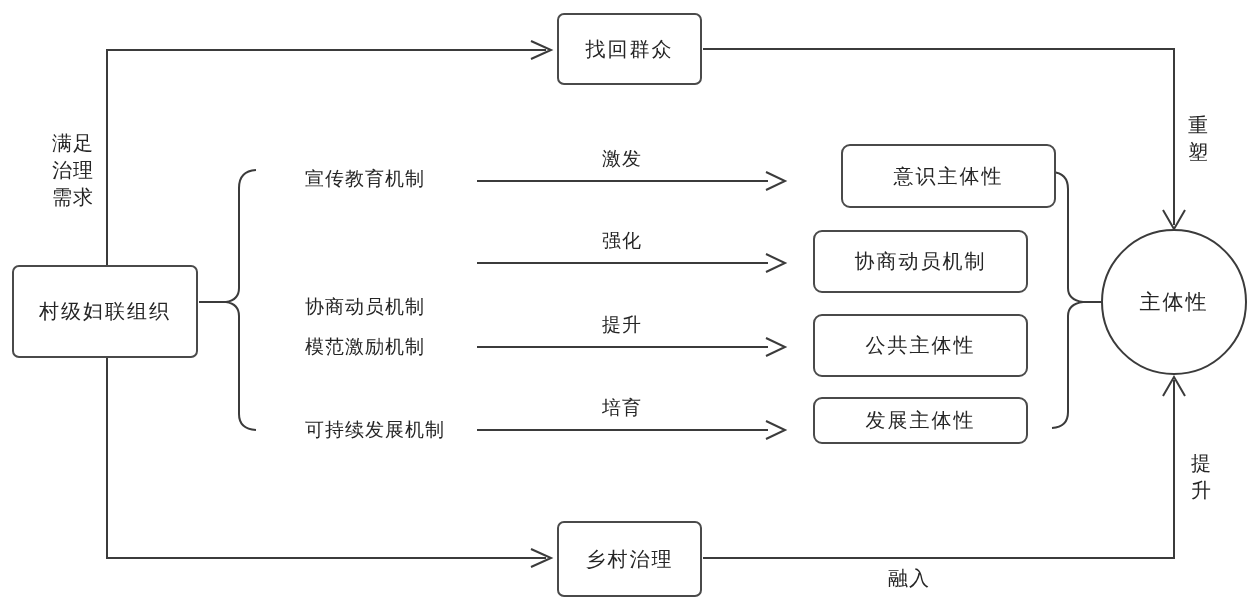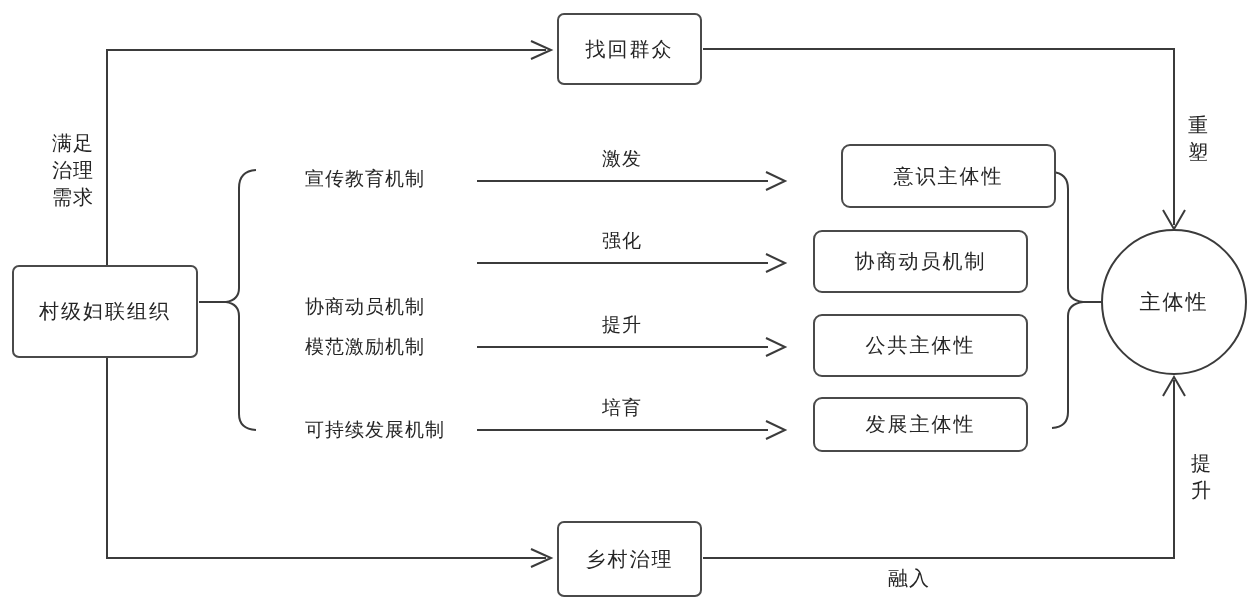--- a/index.html
+++ b/index.html
@@ -95,21 +95,21 @@
 
   <div class="box rbox" style="left:813px;top:144px;width:215px;height:64px;margin-left:28px;">
     <span>意识主体性</span>
   </div>
   <div class="box rbox" style="left:813px;top:230px;width:215px;height:63px;">
     <span>协商动员机制</span>
   </div>
   <div class="box rbox" style="left:813px;top:314px;width:215px;height:63px;text-align:right;">
     <span>公共主体性</span>
   </div>
-  <div class="box rbox" style="left:813px;top:397px;width:215px;height:55px;">
+  <div class="box rbox" style="left:813px;top:397px;width:215px;height:47px;">
     <span>发展主体性</span>
   </div>
 
   <div class="circle-label" style="left:1102px;top:230px;width:144px;height:144px;">主体性</div>
 
   <div class="lbl vert" style="left:52px;top:130px;width:48px;">满足
 治理
 需求</div>
   <div class="lbl vert" style="left:1188px;top:112px;width:26px;">重
 塑</div>

